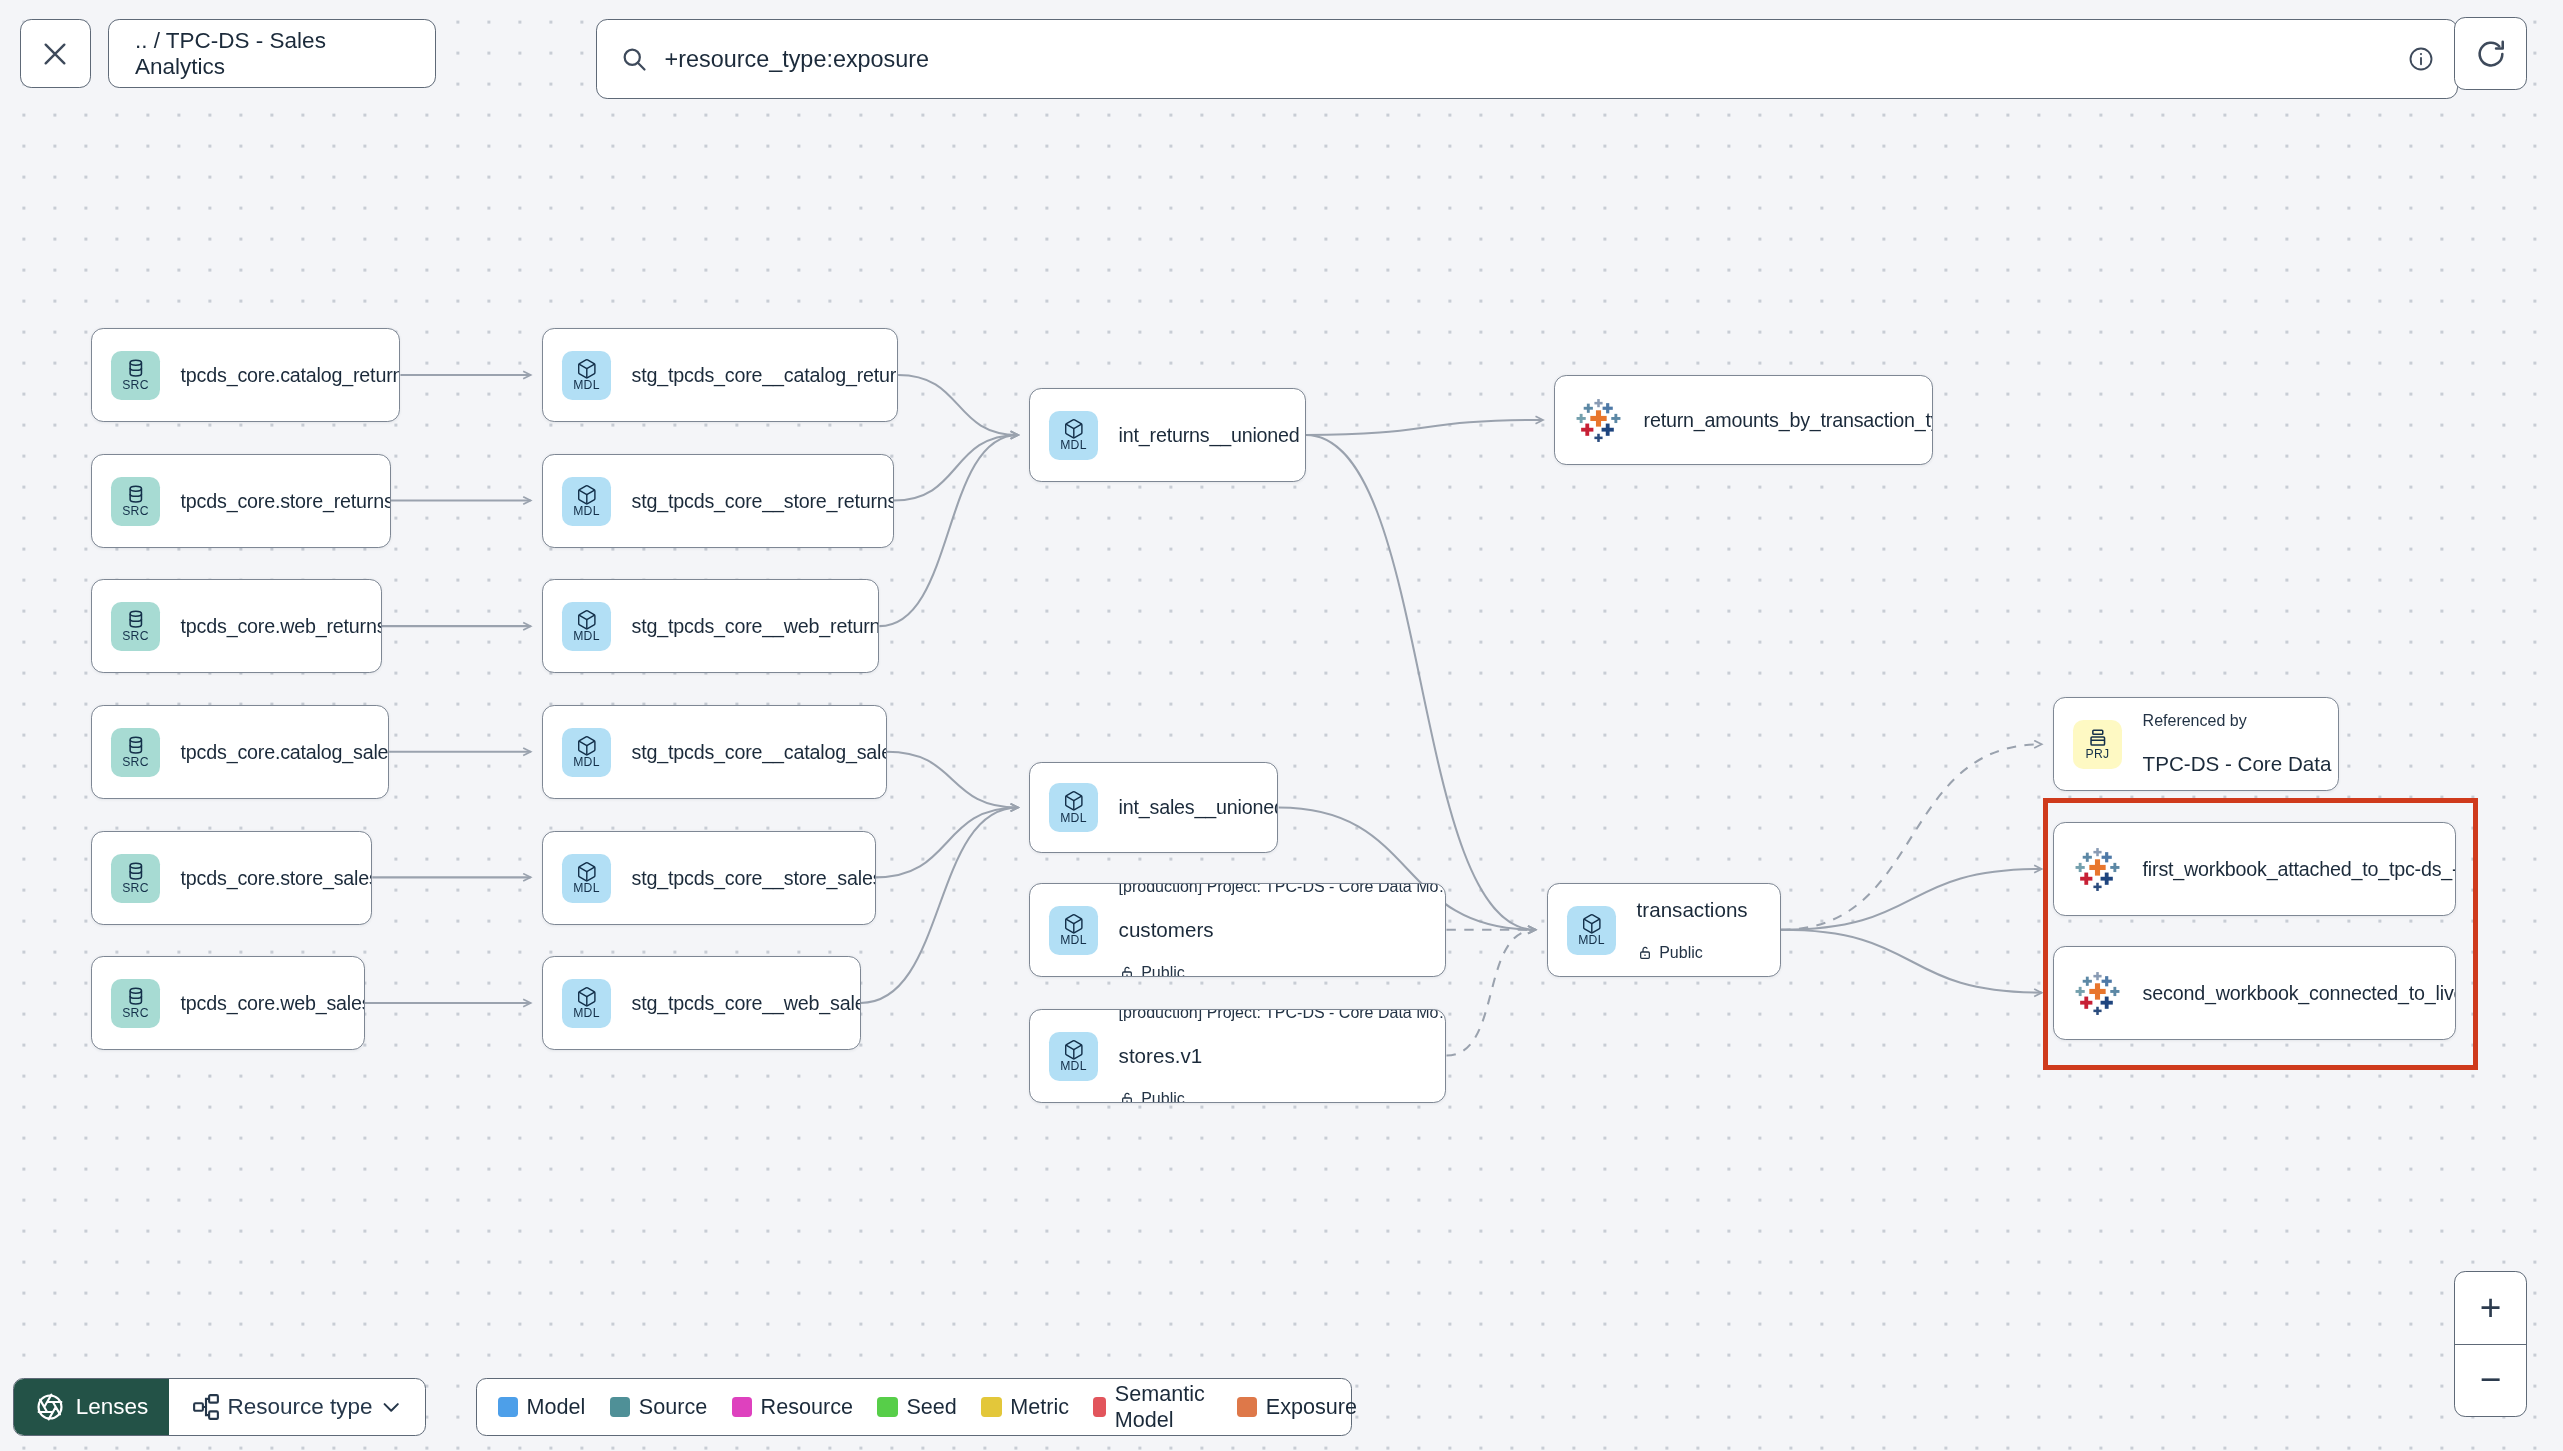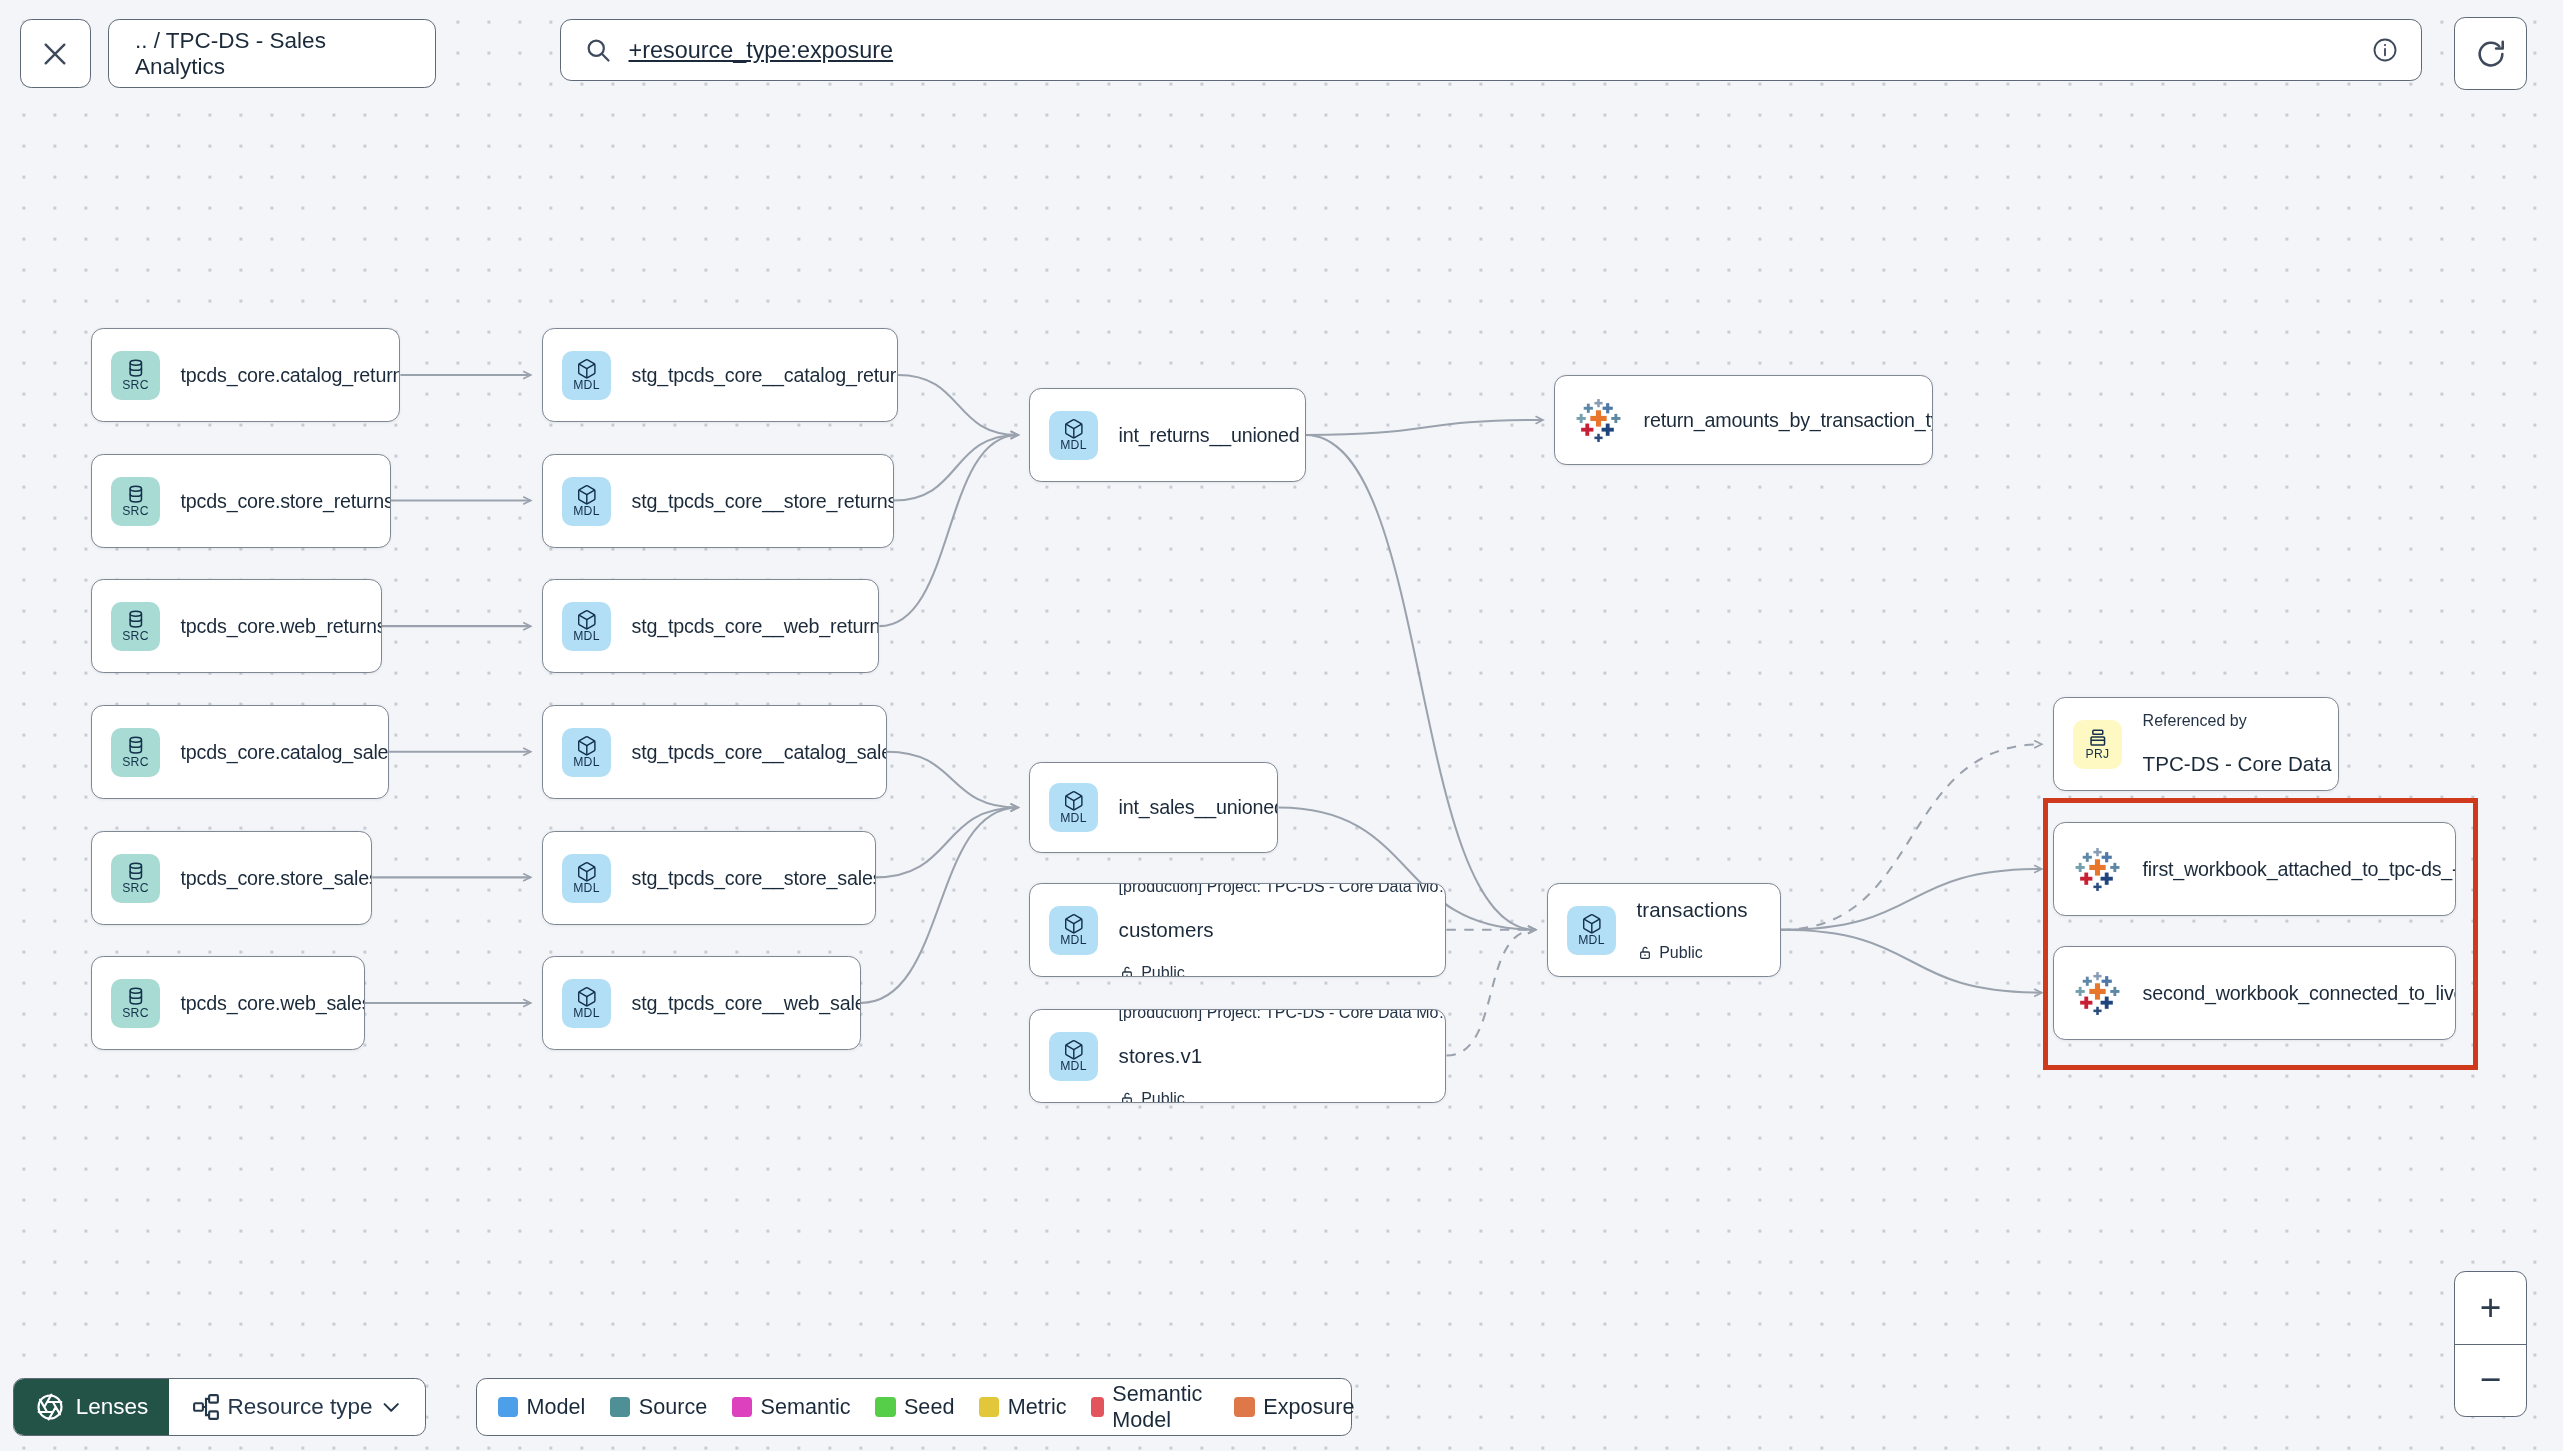--- a/index.html
+++ b/index.html
@@ -8,21 +8,21 @@
     background-color:#f4f5f8;
     background-image:radial-gradient(circle,#c8cdd5 1.6px,transparent 1.8px);
     background-size:31px 31px;background-position:8.4px 6.6px;
     font-family:"Liberation Sans",sans-serif;color:#1b2a3a;
   }
   
   .tb{position:absolute;background:#fff;border:1.9px solid #5e6977;border-radius:11.2px;
       display:flex;align-items:center;box-sizing:border-box;}
   .btn-close{left:19.7px;top:19px;width:71px;height:69px;justify-content:center;cursor:pointer;}
   .breadcrumb{left:108px;top:19px;width:328px;height:69px;padding:0 26px;font-size:22.5px;}
-  .searchbar{left:560px;top:19px;width:1862px;height:62px;padding:0 22.5px;gap:17px;text-decoration:underline;}
+  .searchbar{left:596px;top:19px;width:1862px;height:80px;padding:0 22.5px;gap:17px;}
   .searchbar .value{font-size:23.4px;flex:1;}
   .btn-refresh{left:2454px;top:17px;width:73px;height:73px;justify-content:center;cursor:pointer;}
   .icn{display:inline-flex;align-items:center;justify-content:center;}
   .icn svg{display:block;}
   
   #edges{position:absolute;left:0;top:0;pointer-events:none;}
   .node{position:absolute;background:#fff;border:1.9px solid #7e8794;border-radius:12.2px;
         box-sizing:border-box;display:flex;align-items:center;padding:0 19px;gap:20.6px;
         box-shadow:0 0.9px 2.8px rgba(40,50,70,.08);cursor:pointer;overflow:hidden;}
   .badge{flex:0 0 auto;width:49px;height:49px;border-radius:10.3px;display:flex;flex-direction:column;
@@ -528,21 +528,21 @@
     <span class="litem">
       <span class="lsw" style="background:#4d9fe9"></span>
       <span>Model</span>
     </span>
     <span class="litem">
       <span class="lsw" style="background:#4f9097"></span>
       <span>Source</span>
     </span>
     <span class="litem">
       <span class="lsw" style="background:#de41be"></span>
-      <span>Semantic</span>
+      <span>Resource</span>
     </span>
     <span class="litem">
       <span class="lsw" style="background:#57ce49"></span>
       <span>Seed</span>
     </span>
     <span class="litem">
       <span class="lsw" style="background:#e3c73a"></span>
       <span>Metric</span>
     </span>
     <span class="litem">

